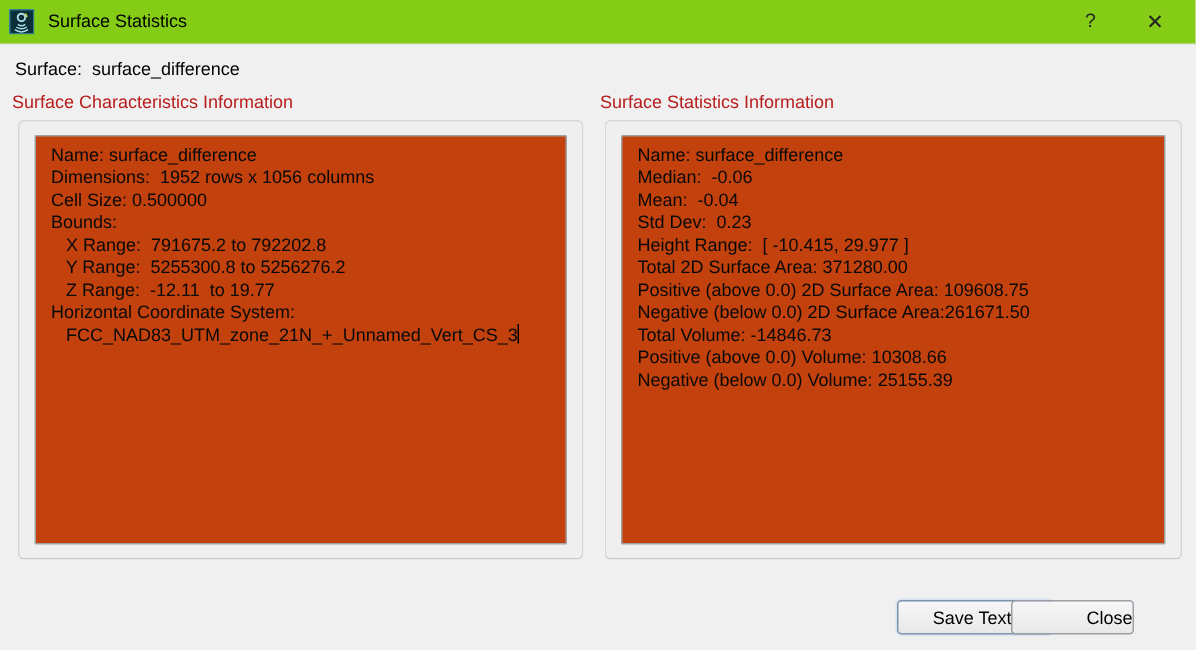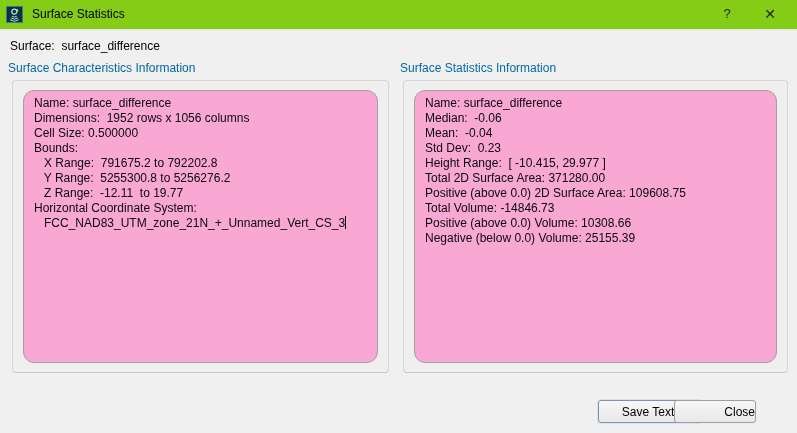--- a/index.html
+++ b/index.html
@@ -30,38 +30,38 @@
   .tb-close { left: 761px; font-size: 14px; }
 
   
   .surface-row {
     position: absolute; left: 10px; top: 39px;
     font-size: 12px; color: #000; white-space: pre;
   }
 
   
   .group-label {
-    position: absolute; top: 61px; font-size: 12px; color: #0369a1; white-space: pre;
+    position: absolute; top: 61px; font-size: 12px; color: #b91c1c; white-space: pre;
   }
   .gl-left { left: 8px; }
   .gl-right { left: 400px; }
 
   .group-frame {
     position: absolute; top: 80px; height: 293px;
     background: #efefef;
     border: 1px solid #d6d6d6; border-bottom-color: #c9c9c9;
     border-radius: 4px; box-sizing: border-box;
   }
   .frame-left  { left: 12px;  width: 377px; }
   .frame-right { left: 403px; width: 385px; }
 
   .textarea {
     position: absolute; left: 10px; top: 9px; right: 10px; bottom: 9px;
-    background: #f9a8d4;
-    border: 1px solid #a2a2a2; border-radius: 11px;
+    background: #c2410c;
+    border: 1px solid #a2a2a2; border-radius: 1px;
     padding: 5px 0 0 10px; box-sizing: border-box;
     overflow: hidden;
   }
   .line {
     font-size: 12px; line-height: 15px; color: #0a0a0a;
     white-space: pre;
   }
   .caret {
     display: inline-block; width: 1px; height: 13px;
     background: #000; vertical-align: -2px;
@@ -120,20 +120,21 @@
 
   <div class="group-frame frame-right">
     <div class="textarea">
       <div class="line">Name: surface_difference</div>
       <div class="line">Median:  -0.06</div>
       <div class="line">Mean:  -0.04</div>
       <div class="line">Std Dev:  0.23</div>
       <div class="line">Height Range:  [ -10.415, 29.977 ]</div>
       <div class="line">Total 2D Surface Area: 371280.00</div>
       <div class="line">Positive (above 0.0) 2D Surface Area: 109608.75</div>
+      <div class="line">Negative (below 0.0) 2D Surface Area:261671.50</div>
       <div class="line">Total Volume: -14846.73</div>
       <div class="line">Positive (above 0.0) Volume: 10308.66</div>
       <div class="line">Negative (below 0.0) Volume: 25155.39</div>
     </div>
   </div>
 
   <button class="btn btn-save">Save Text As...</button>
   <button class="btn btn-close">Close</button>
 
 </div>

